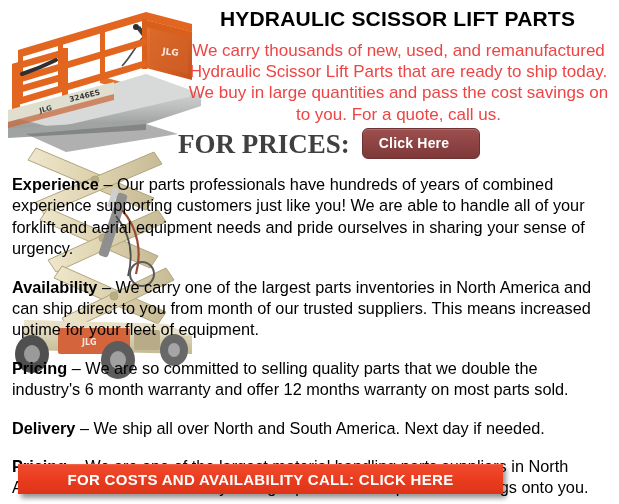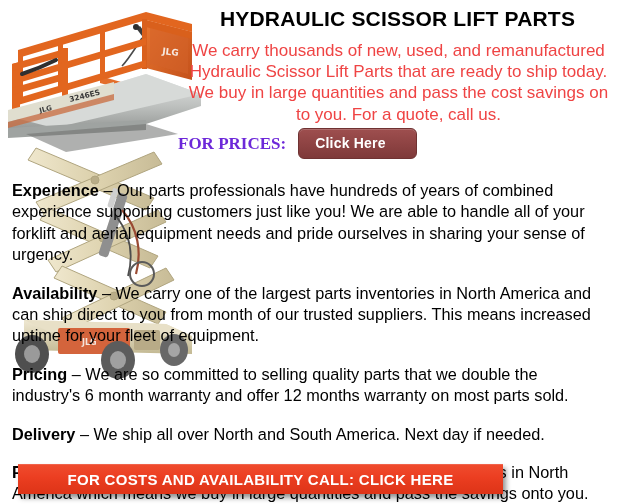--- a/index.html
+++ b/index.html
@@ -62,23 +62,23 @@
     left: 178px;
     top: 128px;
     display: flex;
     align-items: center;
     gap: 12px;
     z-index: 4;
   }
   #prices-label {
     font-family: "Liberation Serif", serif;
     font-weight: bold;
-    font-size: 17px;
+    font-size: 27px;
     line-height: 30px;
-    color: #6d28d9;
+    color: #404040;
     letter-spacing: 0px;
   }
   #click-here-button {
     display: inline-block;
     padding: 6px 30px 7px 16px;
     border-radius: 6px;
     background: linear-gradient(180deg, #9e4f4f 0%, #8e4343 52%, #7e3939 100%);
     border: 1px solid #6f3232;
     color: #ffffff;
     font-size: 14px;
@@ -86,21 +86,21 @@
     letter-spacing: 0.2px;
     text-decoration: none;
     cursor: pointer;
     box-shadow: inset 0 1px 0 rgba(255,255,255,0.18);
   }
 
   
   #features {
     position: absolute;
     left: 12px;
-    top: 180px;
+    top: 174px;
     width: 596px;
     z-index: 3;
   }
   .feature {
     font-size: 16.3px;
     line-height: 21.4px;
     margin: 0 0 17px 0;
     color: #000;
   }
   .feature:last-child { margin-bottom: 0; }

